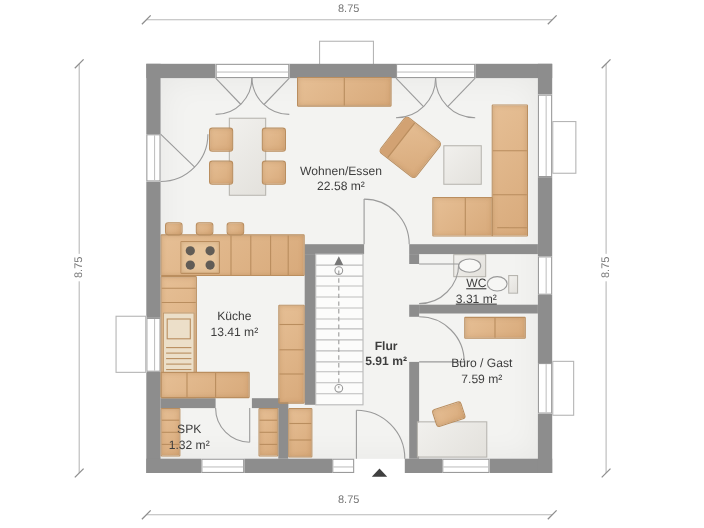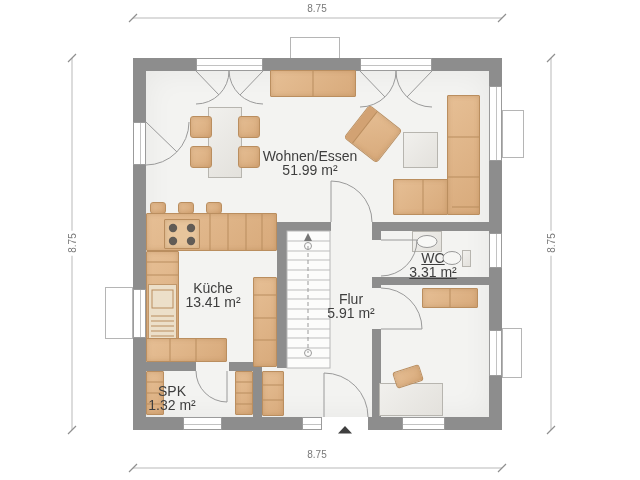--- a/index.html
+++ b/index.html
@@ -20,21 +20,21 @@
         border:1px solid #b7b5af;box-sizing:border-box;}
   .chair{border-radius:3px;}
   .armchair{transform:rotate(38deg);border-radius:4px;}
   .armchair::after{content:"";position:absolute;left:0;top:0;bottom:0;width:9px;
         background:#d2a273;border-right:1px solid #ba8e5f;}
   .deskchair{transform:rotate(-18deg);border-radius:3px;}
   .sinkunit{position:absolute;background:#ecdfc9;border:1px solid #c19martin;
         border:1px solid #c1976a;box-sizing:border-box;}
   .svg-layer{position:absolute;left:0;top:0;pointer-events:none;}
   .room-label{position:absolute;transform:translateX(-50%);text-align:center;
-        color:#3e3e3e;font-size:14px;line-height:14px;white-space:nowrap;}
+        color:#3e3e3e;font-size:11px;line-height:14px;white-space:nowrap;}
   .dim{position:absolute;color:#787878;font-size:10px;white-space:nowrap;
         background:#fff;padding:0 3px;}
   .dim-h{transform:translateX(-50%);}
   .dim-v{transform:translate(-50%,-50%) rotate(-90deg);}
 </style>
 </head>
 <body>
 
 <div class="plan">
 
@@ -219,32 +219,36 @@
     </g>
   </svg>
 
   <div class="dim dim-h" style="left:317px;top:3px;">8.75</div>
   <div class="dim dim-h" style="left:317px;top:449px;">8.75</div>
   <div class="dim dim-v" style="left:72px;top:243px;">8.75</div>
   <div class="dim dim-v" style="left:551px;top:243px;">8.75</div>
 
   <div class="room-label" style="left:310px;top:149px;">
     <div>Wohnen/Essen</div>
-    <div>51.99 m²</div>
+    <div>22.58 m²</div>
   </div>
   <div class="room-label" style="left:213px;top:281px;">
     <div>Küche</div>
     <div>13.41 m²</div>
   </div>
   <div class="room-label" style="left:433px;top:251px;text-decoration:underline;">
     <div>WC</div>
     <div>3.31 m²</div>
   </div>
-  <div class="room-label" style="left:351px;top:292px;">
+  <div class="room-label" style="left:351px;top:308px;font-weight:bold;">
     <div>Flur</div>
     <div>5.91 m²</div>
+  </div>
+  <div class="room-label" style="left:438px;top:324px;">
+    <div>Büro / Gast</div>
+    <div>7.59 m²</div>
   </div>
   <div class="room-label" style="left:172px;top:384px;">
     <div>SPK</div>
     <div>1.32 m²</div>
   </div>
 
 </div>
 
 </body></html>

